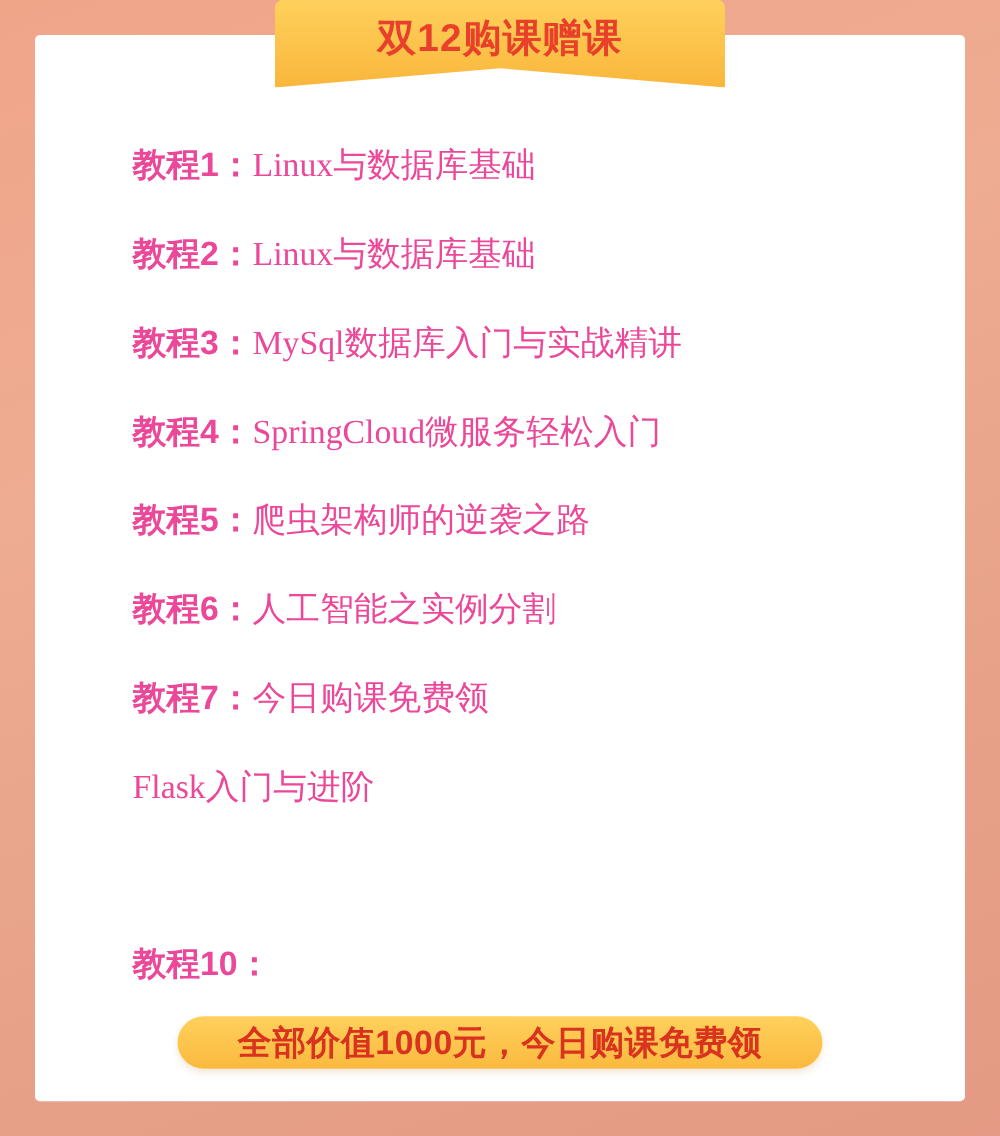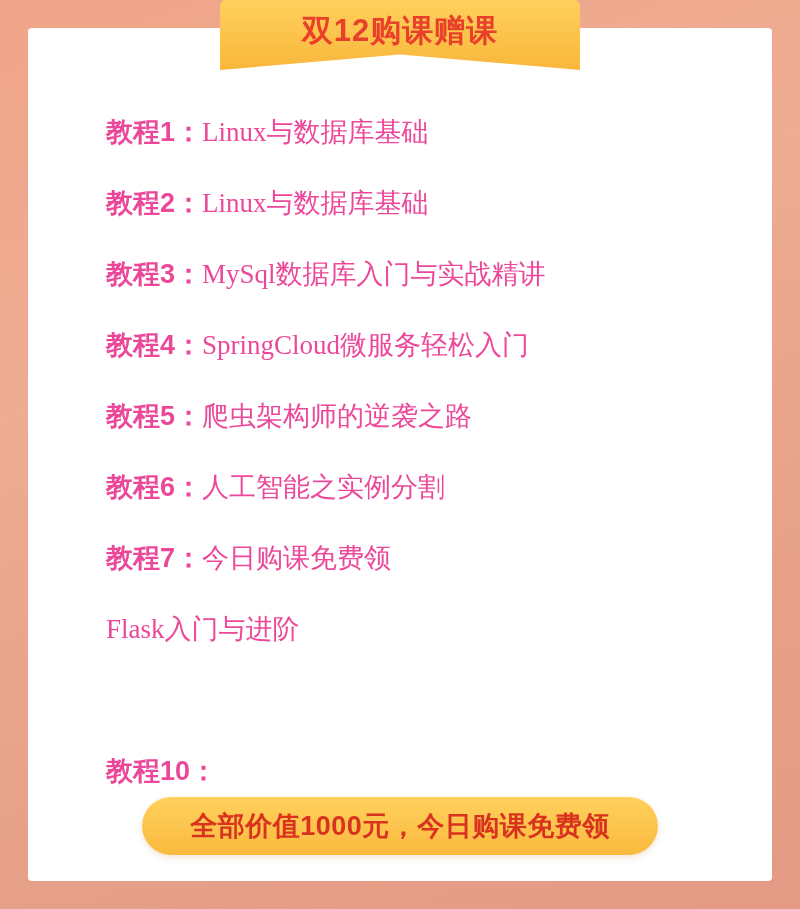--- a/index.html
+++ b/index.html
@@ -74,21 +74,21 @@
     color: #ec4899;
     white-space: nowrap;
     font-family: Liberation Serif, serif;
   }
   .footer-badge {
     position: absolute;
     left: 50%;
     transform: translateX(-50%);
     bottom: 26px;
     width: 516px;
-    height: 58px;
+    height: 42px;
     border-radius: 29px;
     background: linear-gradient(180deg, #ffd15c 0%, #fab93e 100%);
     display: flex;
     align-items: center;
     justify-content: center;
     box-shadow: 0 3px 6px rgba(190, 120, 40, 0.18);
     margin-top: 33px;
   }
   .footer-text {
     font-size: 27px;

